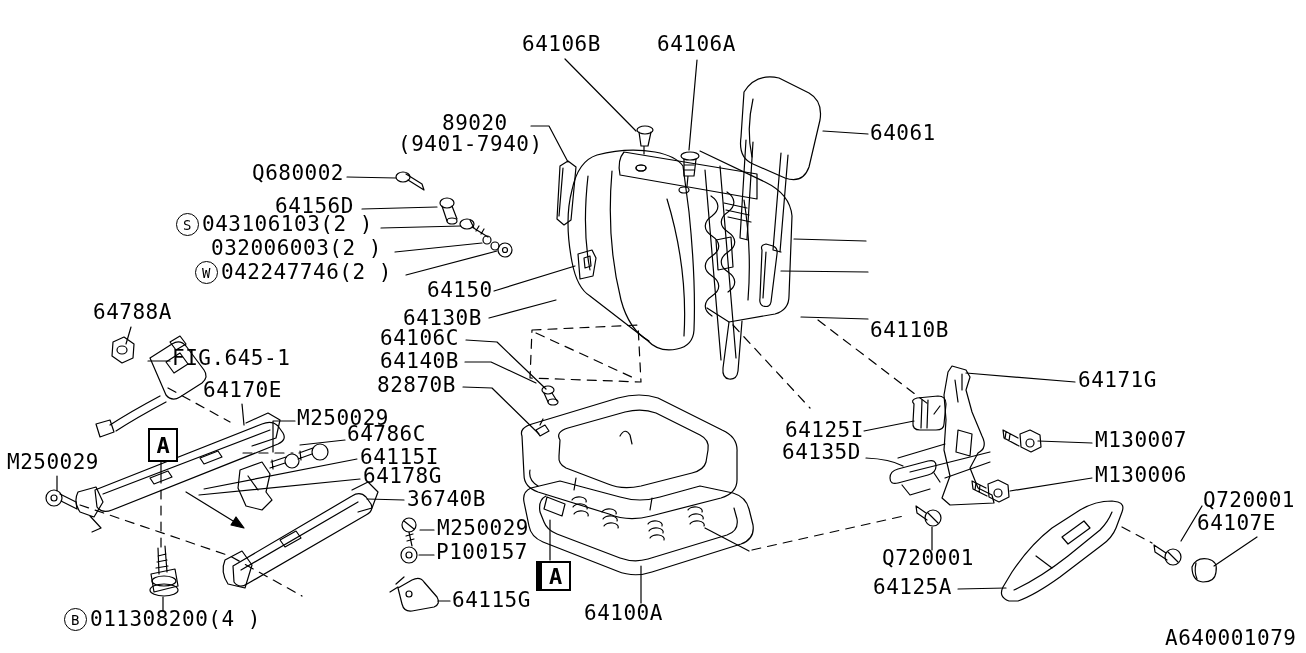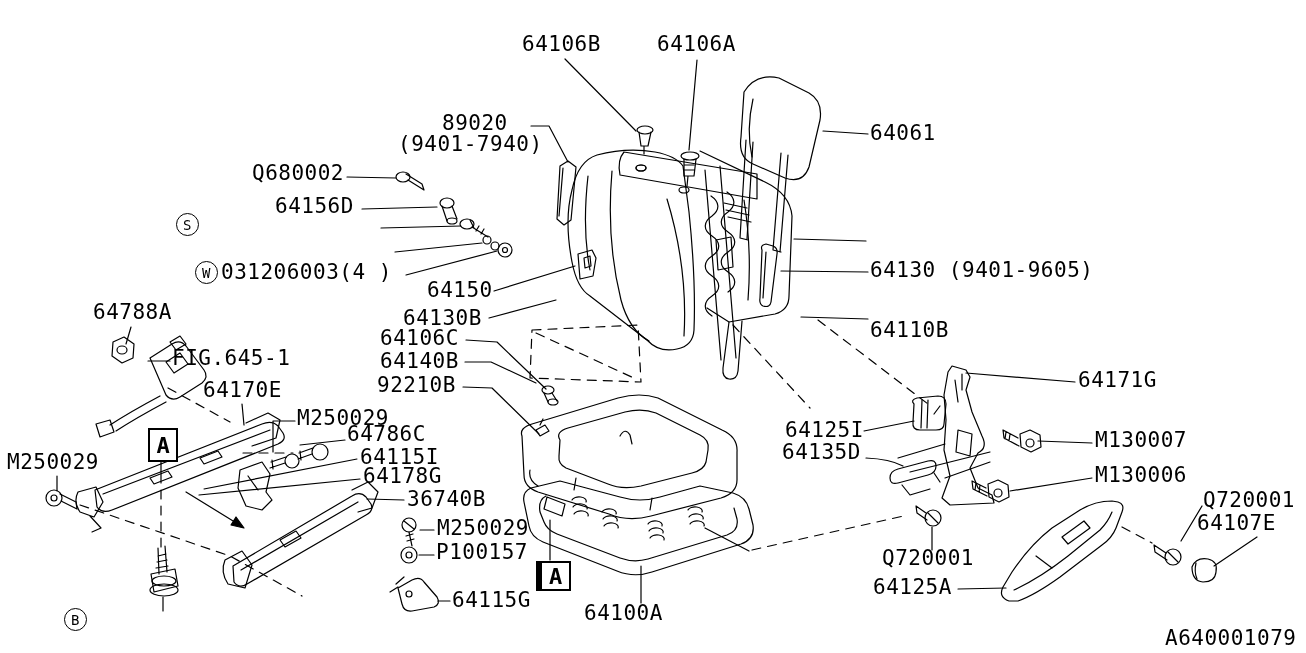--- a/index.html
+++ b/index.html
@@ -299,47 +299,49 @@
 </svg>
 
 <div class="lbl" style="left:522px;top:34px">64106B</div>
 <div class="lbl" style="left:657px;top:34px">64106A</div>
 <div class="lbl" style="left:442px;top:113px">89020</div>
 <div class="lbl" style="left:398px;top:134px">(9401-7940)</div>
 <div class="lbl" style="left:252px;top:163px">Q680002</div>
 <div class="lbl" style="left:275px;top:196px">64156D</div>
 <div class="lbl row" style="left:176px;top:213px">
   <span class="circ">S</span>
+  <span>043106103(2 )</span>
 </div>
+<div class="lbl" style="left:211px;top:238px">032006003(2 )</div>
 <div class="lbl row" style="left:195px;top:261px">
   <span class="circ">W</span>
-  <span>031206003(4 )</span>
+  <span>042247746(2 )</span>
 </div>
 <div class="lbl" style="left:427px;top:280px">64150</div>
 <div class="lbl" style="left:403px;top:308px">64130B</div>
 <div class="lbl" style="left:380px;top:328px">64106C</div>
 <div class="lbl" style="left:380px;top:351px">64140B</div>
-<div class="lbl" style="left:377px;top:375px">92210B</div>
+<div class="lbl" style="left:377px;top:375px">82870B</div>
 <div class="lbl" style="left:93px;top:302px">64788A</div>
 <div class="lbl" style="left:172px;top:348px">FIG.645-1</div>
 <div class="lbl" style="left:203px;top:380px">64170E</div>
 <div class="lbl" style="left:297px;top:408px">M250029</div>
 <div class="lbl" style="left:347px;top:424px">64786C</div>
 <div class="lbl" style="left:360px;top:447px">64115I</div>
 <div class="lbl" style="left:363px;top:466px">64178G</div>
 <div class="lbl" style="left:407px;top:489px">36740B</div>
 <div class="lbl" style="left:7px;top:452px">M250029</div>
 <div class="lbl" style="left:437px;top:518px">M250029</div>
 <div class="lbl" style="left:436px;top:542px">P100157</div>
 <div class="lbl" style="left:452px;top:590px">64115G</div>
 <div class="lbl row" style="left:64px;top:608px">
   <span class="circ">B</span>
+  <span>011308200(4 )</span>
 </div>
 <div class="lbl" style="left:870px;top:123px">64061</div>
-<div class="lbl" style="left:870px;top:260px">64130 (9401-9605)</div>
 <div class="lbl" style="left:870px;top:320px">64110B</div>
 <div class="lbl" style="left:1078px;top:370px">64171G</div>
 <div class="lbl" style="left:785px;top:420px">64125I</div>
 <div class="lbl" style="left:782px;top:442px">64135D</div>
 <div class="lbl" style="left:1095px;top:430px">M130007</div>
 <div class="lbl" style="left:1095px;top:465px">M130006</div>
 <div class="lbl" style="left:1203px;top:490px">Q720001</div>
 <div class="lbl" style="left:1197px;top:513px">64107E</div>
 <div class="lbl" style="left:882px;top:548px">Q720001</div>
 <div class="lbl" style="left:873px;top:577px">64125A</div>

